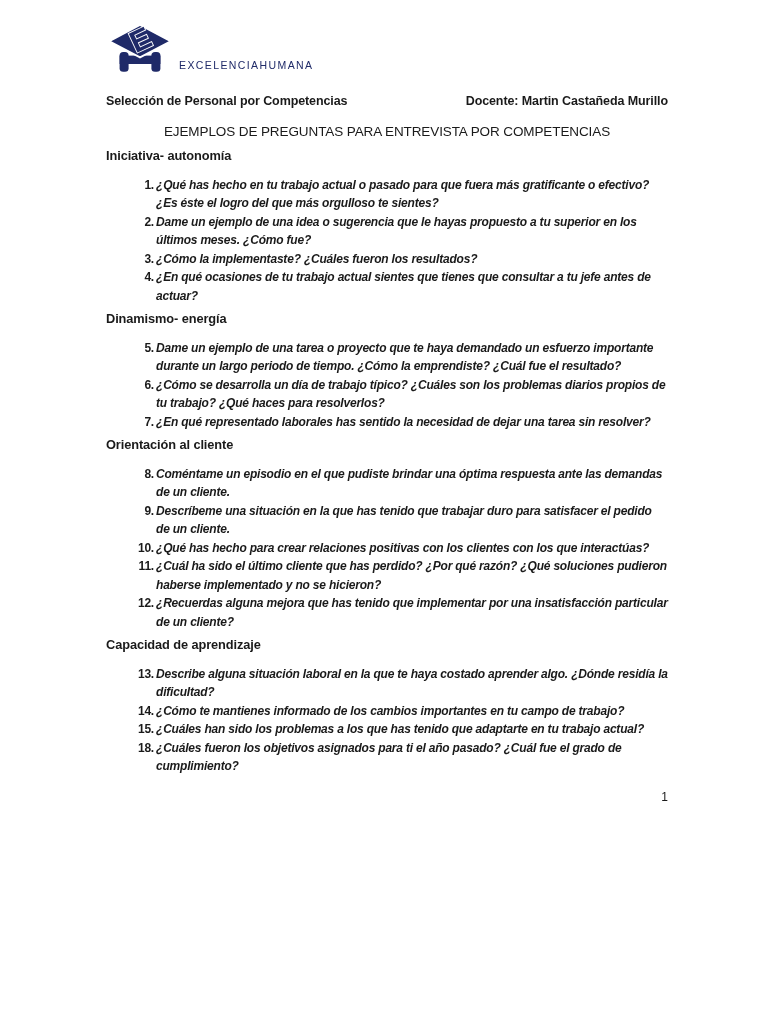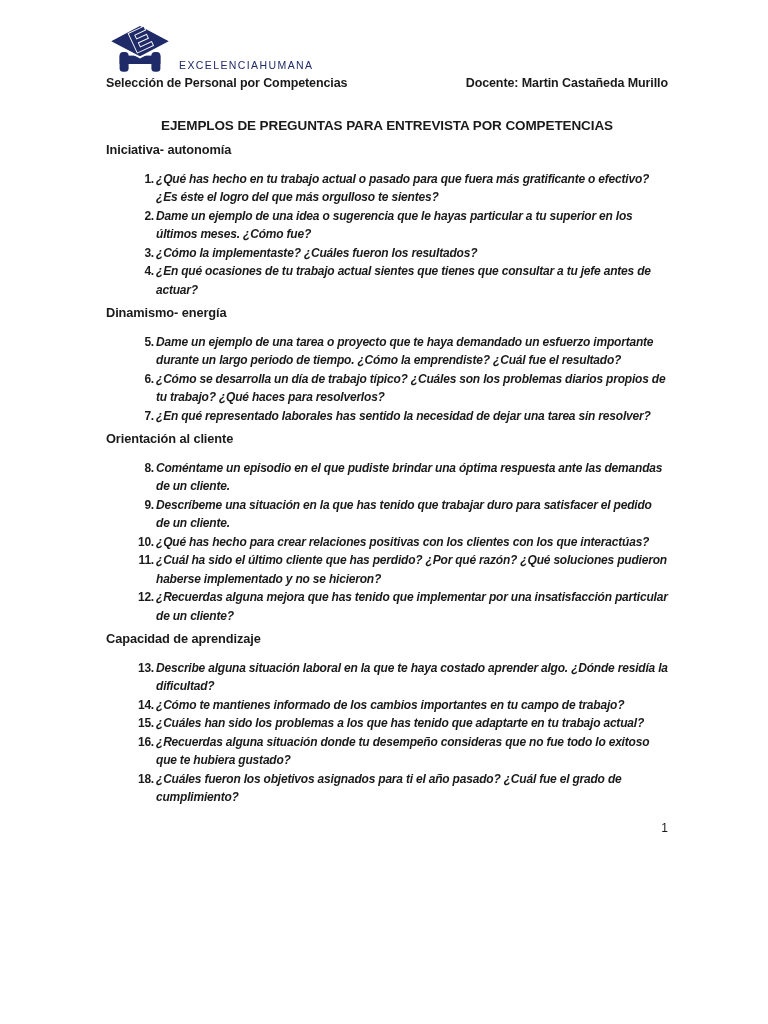--- a/index.html
+++ b/index.html
@@ -19,28 +19,29 @@
   .logo-text{
     display:flex;flex-direction:row;
     color:#1F2A68;
     font-size:10.5px;font-weight:normal;
     letter-spacing:1.4px;line-height:1.18;
     padding-bottom:5px;
   }
   
   .doc-header{
     display:flex;justify-content:space-between;
+    margin-top:18px;
     font-size:12.5px;font-weight:bold;
     letter-spacing:-0.1px;
   }
   
   .title{
-    margin:28px 0 8px 0;
+    margin:16px 0 8px 0;
     text-align:center;
-    font-size:13.5px;font-weight:bold;
+    font-size:13.5px;font-weight:normal;
     letter-spacing:-0.1px;
   }
   
   h2.sec{
     font-size:12.8px;font-weight:bold;
     margin:5px 0 10px 0;
     line-height:18.5px;
     letter-spacing:-0.1px;
   }
   ol.qs{
@@ -92,21 +93,21 @@
 
   <section>
     <h2 class="sec">Iniciativa- autonomía</h2>
     <ol class="qs">
       <li>
           <span class="num">1.</span>
           <span class="qtext">¿Qué has hecho en tu trabajo actual o pasado para que fuera más gratificante o efectivo? ¿Es éste el logro del que más orgulloso te sientes?</span>
         </li>
       <li>
           <span class="num">2.</span>
-          <span class="qtext">Dame un ejemplo de una idea o sugerencia que le hayas particular a tu superior en los últimos meses. ¿Cómo fue?</span>
+          <span class="qtext">Dame un ejemplo de una idea o sugerencia que le hayas propuesto a tu superior en los últimos meses. ¿Cómo fue?</span>
         </li>
       <li>
           <span class="num">3.</span>
           <span class="qtext">¿Cómo la implementaste? ¿Cuáles fueron los resultados?</span>
         </li>
       <li>
           <span class="num">4.</span>
           <span class="qtext">¿En qué ocasiones de tu trabajo actual sientes que tienes que consultar a tu jefe antes de actuar?</span>
         </li>
     </ol>
@@ -170,24 +171,20 @@
       <li>
           <span class="num">15.</span>
           <span class="qtext">¿Cuáles han sido los problemas a los que has tenido que adaptarte en tu trabajo actual?</span>
         </li>
     </ol>
   </section>
 
   <section>
     <ol class="qs">
       <li>
-          <span class="num">16.</span>
-          <span class="qtext">¿Recuerdas alguna situación donde tu desempeño consideras que no fue todo lo exitoso que te hubiera gustado?</span>
-        </li>
-      <li>
           <span class="num">18.</span>
           <span class="qtext">¿Cuáles fueron los objetivos asignados para ti el año pasado? ¿Cuál fue el grado de cumplimiento?</span>
         </li>
     </ol>
   </section>
 
   <div class="page-number">1</div>
 
 </div>
 

